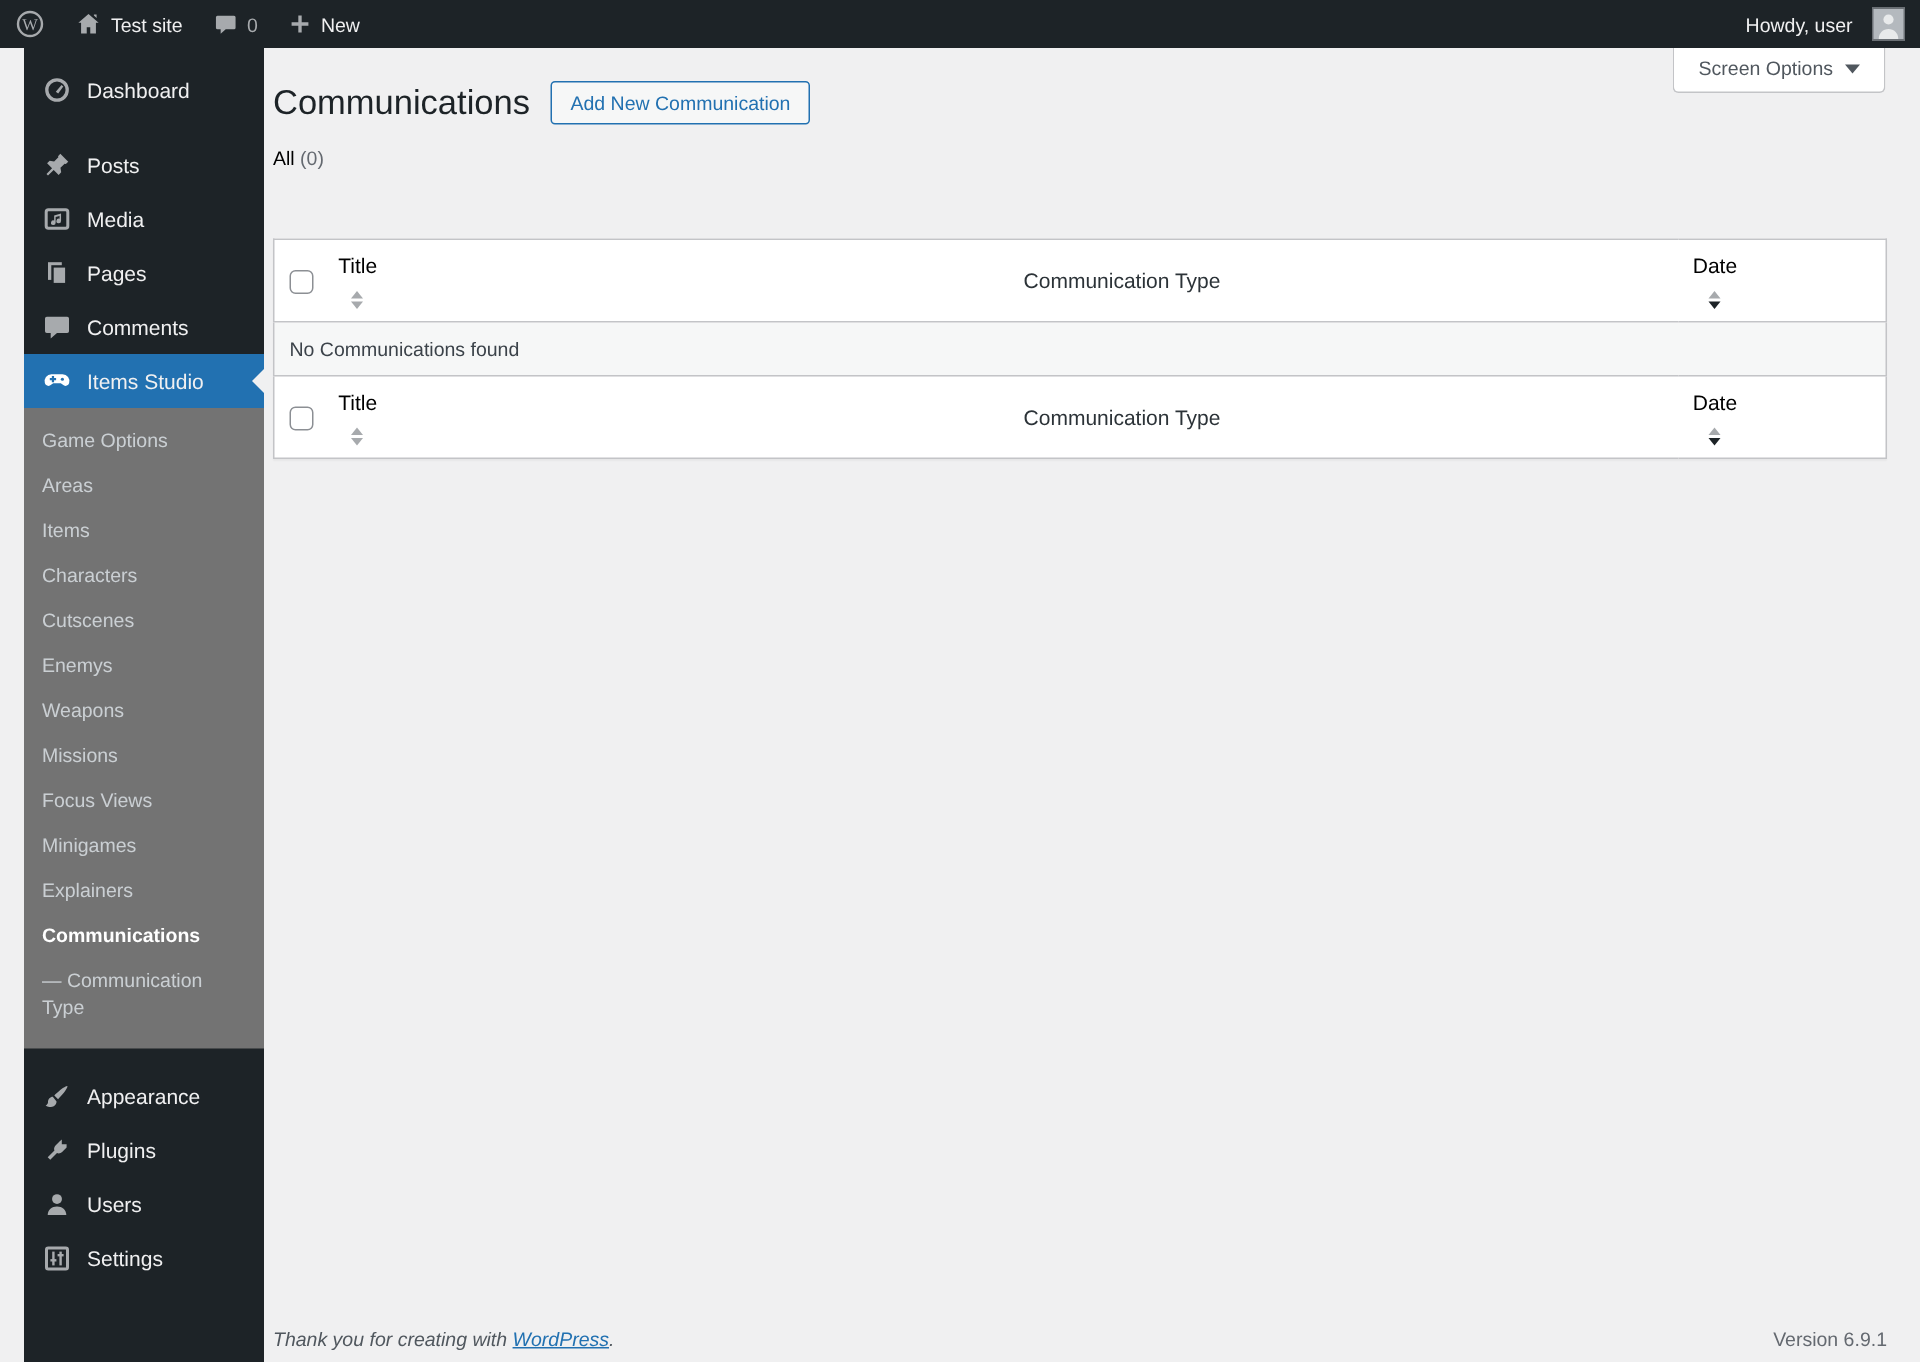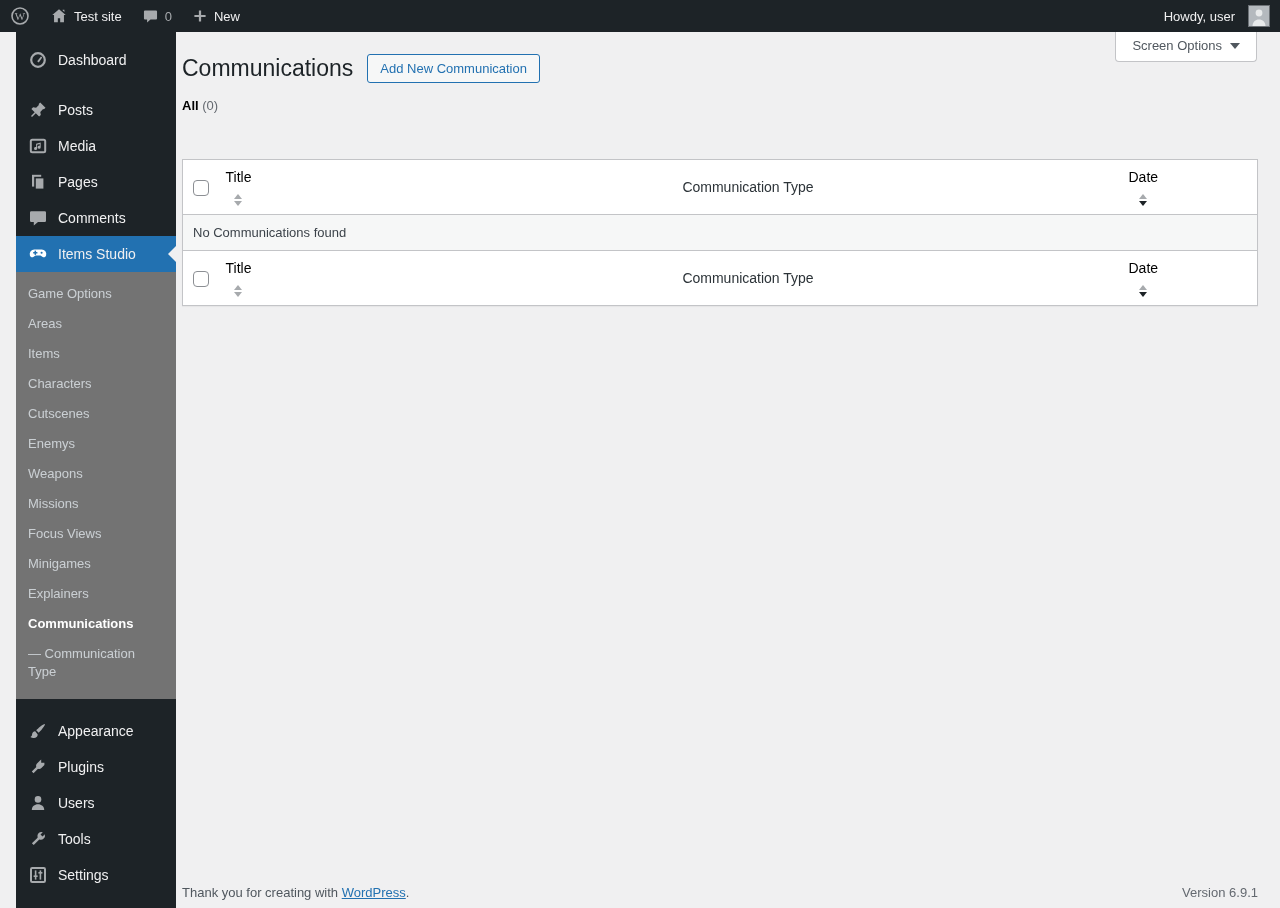--- a/index.html
+++ b/index.html
@@ -32,40 +32,40 @@
   
   #content { margin-left:160px; margin-top:32px; position:relative; height:876px; background:#f0f0f1; }
   #screen-options-tab { position:absolute; top:0; right:23px; background:#fff; border:1px solid #c3c4c7; border-top:none; border-radius:0 0 4px 4px; padding:6px 16px 8px; color:#50575e; font-size:13px; display:flex; align-items:center; gap:8px; cursor:pointer; }
   .so-caret { width:0; height:0; border-left:5px solid transparent; border-right:5px solid transparent; border-top:6px solid #50575e; }
 
   .page-head { display:flex; align-items:center; padding:21px 22px 0; gap:14px; }
   h1.page-title { font-size:23px; font-weight:400; color:#1d2327; line-height:30px; }
   .page-title-action { font-size:13px; color:#2271b1; background:#f6f7f7; border:1px solid #2271b1; border-radius:3px; padding:6px 12px; text-decoration:none; cursor:pointer; white-space:nowrap; }
 
   .subsubsub { padding:15px 22px 0; font-size:13px; color:#646970; }
-  .subsubsub .current-filter { color:#000; font-weight:bold; }
+  .subsubsub .current-filter { color:#000; font-weight:normal; }
   .subsubsub .count { color:#646970; }
 
   table.wp-list-table { border-collapse:collapse; width:1076px; margin:46px 22px 0; background:#fff; border:1px solid #c3c4c7; box-shadow:0 1px 1px rgba(0,0,0,.04); table-layout:fixed; }
   .wp-list-table th, .wp-list-table td { text-align:left; font-weight:400; vertical-align:middle; }
   .wp-list-table thead th, .wp-list-table tfoot th { padding:8px 10px; font-size:14px; color:#2c3338; line-height:19px; }
   .wp-list-table thead { border-bottom:1px solid #c3c4c7; }
   .wp-list-table tfoot { border-top:1px solid #c3c4c7; }
   .check-column { width:33px; padding:8px 0 8px 10px !important; }
   input[type="checkbox"] { appearance:none; width:16px; height:16px; border:1px solid #8c8f94; border-radius:4px; background:#fff; margin:0; cursor:pointer; vertical-align:middle; }
   th a.sortable-link { color:#000000; text-decoration:none; display:inline-flex; align-items:center; gap:7px; cursor:pointer;flex-direction:column; }
   .sort-arrows { display:inline-flex; flex-direction:column; gap:2px; }
   .sort-arrows .up { width:0; height:0; border-left:4px solid transparent; border-right:4px solid transparent; border-bottom:5px solid #a7aaad; }
   .sort-arrows .down { width:0; height:0; border-left:4px solid transparent; border-right:4px solid transparent; border-top:5px solid #a7aaad; }
   .sort-arrows.sorted-desc .down { border-top-color:#1d2327; }
   tr.no-items td { background:#f6f7f7; padding:10px; font-size:13px; color:#3c434a; }
 
   
   #footer { position:absolute; left:0; right:0; bottom:8px; padding:0 22px; display:flex; justify-content:space-between; align-items:center; font-size:13px; }
-  #footer-thanks { color:#50575e; }
+  #footer-thanks { color:#50575e; font-style:italic; }
   #footer-thanks a { color:#2271b1; cursor:pointer; }
   #footer-version { color:#646970; }
 </style>
 </head>
 <body>
 
 <div id="adminbar">
   <div class="ab-left">
     <span class="ab-item">
       <span class="ab-icon">
@@ -217,28 +217,20 @@
   <a class="menu-top">
     <span class="micon">
       <svg width="20" height="20" viewBox="0 0 20 20" fill="currentColor">
           <circle cx="10" cy="6.4" r="3.3"></circle>
           <path d="M3.8 17c0-3.5 2.8-5.7 6.2-5.7s6.2 2.2 6.2 5.7z"></path>
         </svg>
     </span>
     <span class="mlabel">Users</span>
   </a>
 
-  <a class="menu-top">
-    <span class="micon">
-      <svg width="20" height="20" viewBox="0 0 20 20" fill="currentColor">
-          <path d="M16.8 5.2a4.2 4.2 0 0 1-5.5 5.2l-5.6 5.7-1.8-1.8 5.7-5.6a4.2 4.2 0 0 1 5.2-5.5L12.5 5.5l2 2z"></path>
-        </svg>
-    </span>
-    <span class="mlabel">Tools</span>
-  </a>
 
   <a class="menu-top">
     <span class="micon">
       <svg width="20" height="20" viewBox="0 0 20 20" fill="currentColor">
           <rect x="3" y="3" width="14" height="14" rx="1.2" fill="none" stroke="currentColor" stroke-width="2"></rect>
           <rect x="6.8" y="5.4" width="1.6" height="9.2"></rect>
           <rect x="5.6" y="10.4" width="4" height="1.6"></rect>
           <rect x="11.6" y="5.4" width="1.6" height="9.2"></rect>
           <rect x="10.4" y="7" width="4" height="1.6"></rect>
         </svg>

